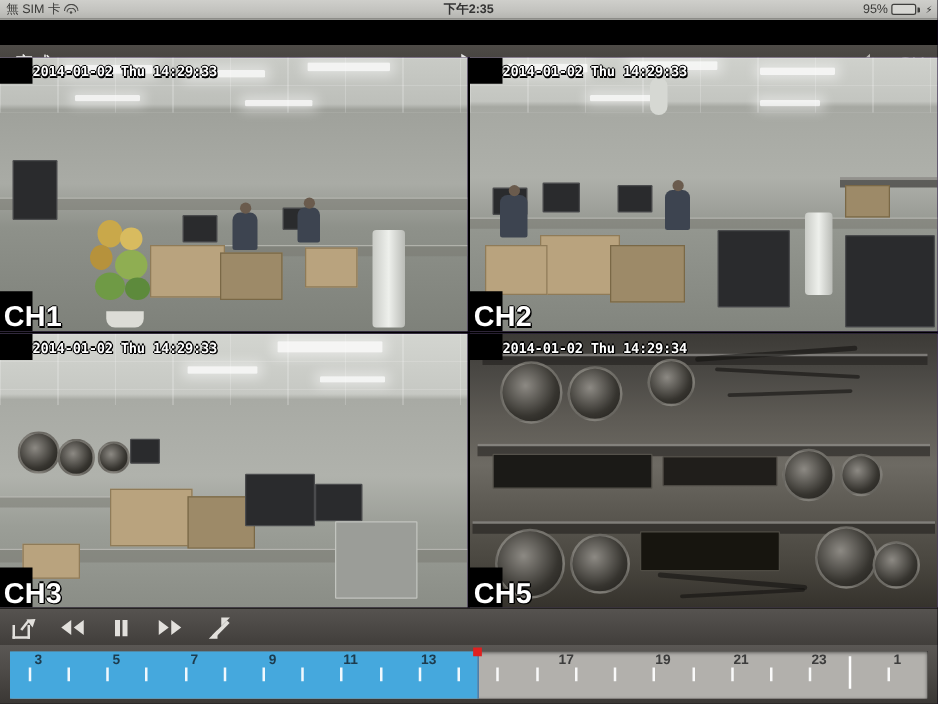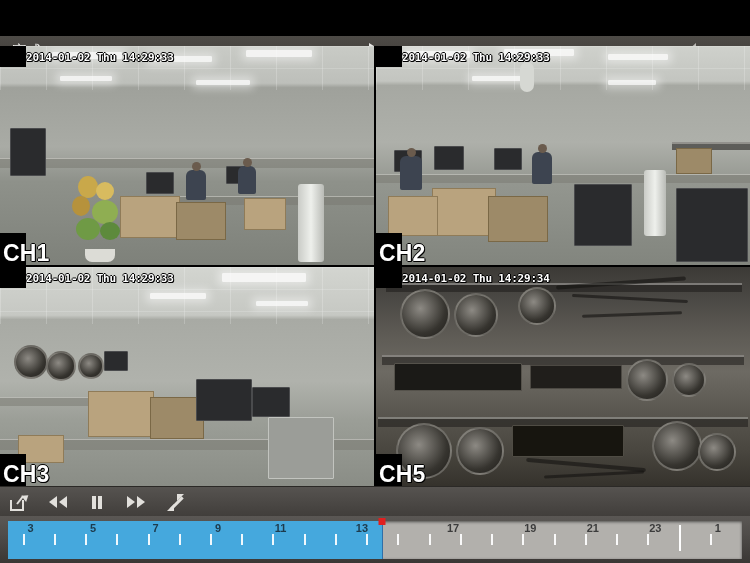--- a/index.html
+++ b/index.html
@@ -198,20 +198,39 @@
   .tl-lbl.on-blue{color:#1d3b4d;}
   .tl-play{position:absolute;top:0;bottom:0;width:1px;background:#2f6fa8;}
   .tl-head{position:absolute;top:-4px;width:7px;height:7px;background:#e02020;
     transform:translateX(-50%);}
 </style>
 </head>
 <body>
 
 <div class="app">
 
+  <div class="statusbar">
+    <div class="sb-left">
+      <span class="sb-text">無 SIM 卡</span>
+      <span class="wifi">
+          <i></i>
+          <i></i>
+          <i></i>
+        </span>
+    </div>
+    <div class="sb-center">下午2:35</div>
+    <div class="sb-right">
+      <span class="sb-text">95%</span>
+      <span class="batt">
+        <span class="batt-body"><span class="batt-fill" id="battfill" style="width: 95%;"></span></span>
+        <span class="batt-cap"></span>
+      </span>
+      <span class="batt-bolt">⚡</span>
+    </div>
+  </div>
 
   <div class="navbar">
     <div class="nav-done">完成</div>
     <div class="nav-center">
       <span class="play-tri"></span>
     </div>
     <div class="nav-right">
       <span class="spk">
         <span class="box"></span>
           <span class="cone"></span>
@@ -404,21 +423,21 @@
         <div class="tl-tick half" style="left: 576.83px;"></div>
         <div class="tl-tick half" style="left: 608.064px;"></div>
         <div class="tl-tick half" style="left: 639.298px;"></div>
         <div class="tl-tick day" style="left: 670.532px;"></div>
         <div class="tl-tick half" style="left: 701.766px;"></div>
         <div class="tl-lbl on-blue" style="left: 22.617px;">3</div>
         <div class="tl-lbl on-blue" style="left: 85.0851px;">5</div>
         <div class="tl-lbl on-blue" style="left: 147.553px;">7</div>
         <div class="tl-lbl on-blue" style="left: 210.021px;">9</div>
         <div class="tl-lbl on-blue" style="left: 272.489px;">11</div>
-        <div class="tl-lbl on-blue" style="left: 334.957px; margin-left: 19px;">13</div>
+        <div class="tl-lbl on-blue" style="left: 334.957px;">13</div>
         <div class="tl-lbl" style="left: 397.426px; margin-top: 42px;">15</div>
         <div class="tl-lbl" style="left: 445px;">17</div>
         <div class="tl-lbl" style="left: 522.362px;">19</div>
         <div class="tl-lbl" style="left: 584.83px;">21</div>
         <div class="tl-lbl" style="left: 647.298px;">23</div>
         <div class="tl-lbl" style="left: 709.766px;">1</div>
         <div class="tl-play" style="left: 374.496px;"></div>
       </div>
   <div class="tl-head" style="left: 382.496px; top: 2px; position: absolute;"></div>
     </div>

